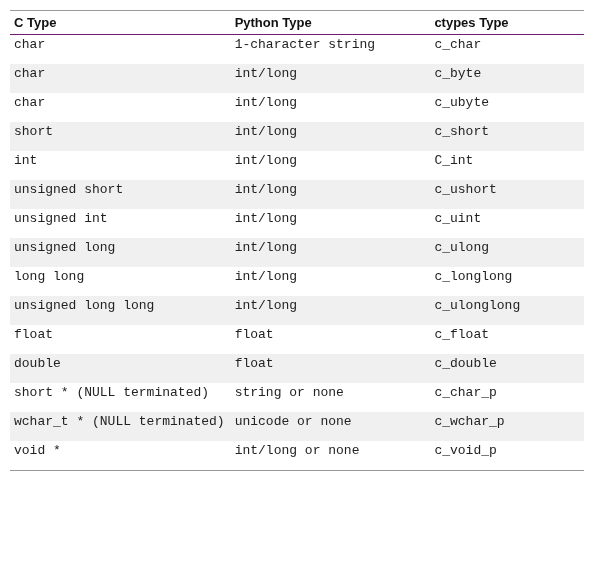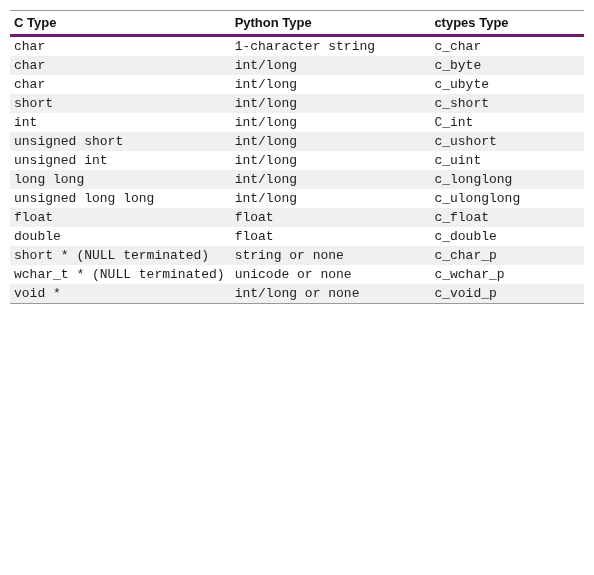--- a/index.html
+++ b/index.html
@@ -24,36 +24,36 @@
     }
 
     table {
       width: 100%;
       border-collapse: collapse;
       border-top: 1px solid #999;
       border-bottom: 1px solid #999;
     }
 
     thead tr {
-      border-bottom: 3px solid #701a75;
+      border-bottom: 1px solid #701a75;
     }
 
     thead th {
       font-family: Arial, Helvetica, sans-serif;
       font-weight: bold;
       font-size: 13px;
       text-align: left;
       padding: 4px 6px 4px 4px;
       color: #111;
     }
 
     tbody tr td {
       font-family: 'Courier New', Courier, monospace;
       font-size: 13px;
-      padding: 2px 6px 2px 4px;
+      padding: 2px 6px 12px 4px;
       color: #222;
       white-space: nowrap;
     }
 
     tbody tr:nth-child(even) {
       background-color: #f0f0f0;
     }
 
     tbody tr:nth-child(odd) {
       background-color: #ffffff;
@@ -105,20 +105,25 @@
           <td>unsigned short</td>
           <td>int/long</td>
           <td>c_ushort</td>
         </tr>
         <tr>
           <td>unsigned int</td>
           <td>int/long</td>
           <td>c_uint</td>
         </tr>
         <tr>
+          <td>unsigned long</td>
+          <td>int/long</td>
+          <td>c_ulong</td>
+        </tr>
+        <tr>
           <td>long long</td>
           <td>int/long</td>
           <td>c_longlong</td>
         </tr>
         <tr>
           <td>unsigned long long</td>
           <td>int/long</td>
           <td>c_ulonglong</td>
         </tr>
         <tr>

